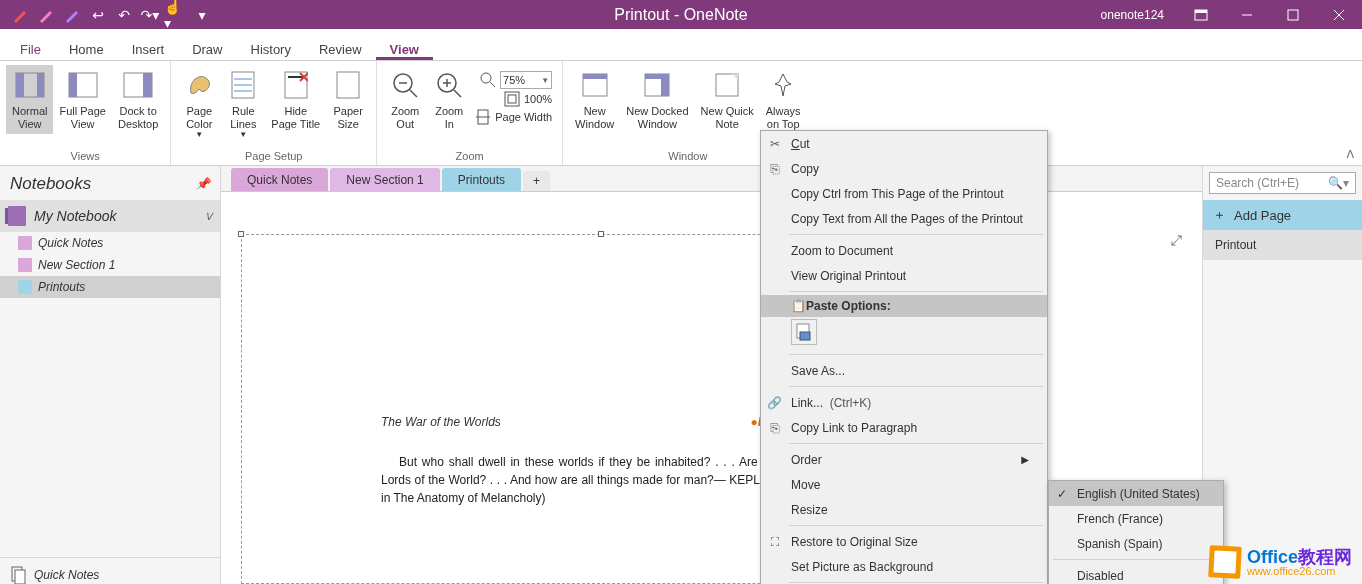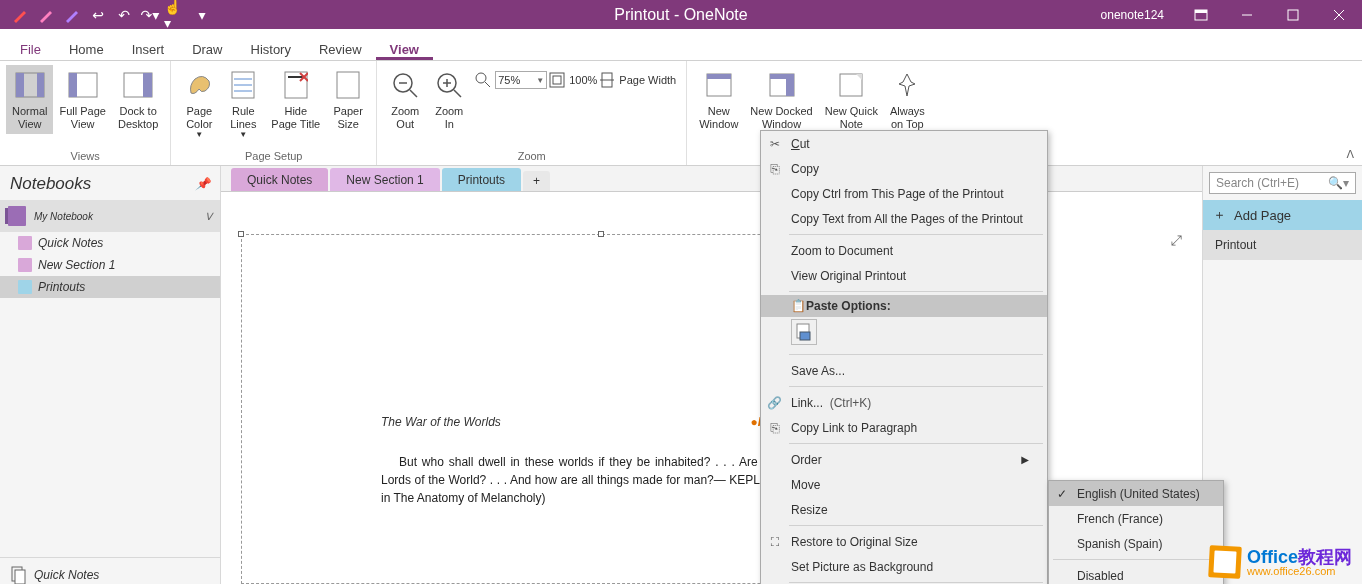--- a/index.html
+++ b/index.html
@@ -23,37 +23,37 @@
   
   .ribbon { height: 105px; background: #fff; border-bottom: 1px solid #d0d0d0; display: flex; position: relative; }
   .rgroup { display: flex; flex-direction: column; border-right: 1px solid #e0e0e0; }
   .rgroup-body { flex: 1; display: flex; align-items: flex-start; padding: 4px 6px 0; }
   .rgroup-label { text-align: center; font-size: 11px; color: #666; padding: 2px 0 3px; }
   .rbtn { display: flex; flex-direction: column; align-items: center; justify-content: flex-start; padding: 4px 6px; text-align: center; font-size: 11px; line-height: 1.15; min-width: 42px; }
   .rbtn.selected { background: #d0d0d0; }
   .rbtn .ico { width: 32px; height: 32px; margin-bottom: 4px; display: flex; align-items: center; justify-content: center; }
   .collapse-chevron { position: absolute; right: 8px; bottom: 4px; font-size: 11px; color: #666; }
   
-  .zoom-extras { display: flex; flex-direction: row; gap: 2px; padding: 6px 4px; font-size: 11px; }
+  .zoom-extras { display: flex; flex-direction: column; gap: 2px; padding: 6px 4px; font-size: 11px; align-items: flex-end; }
   .zoom-row { display: flex; align-items: center; gap: 4px; }
   .zoom-select { width: 52px; height: 18px; border: 1px solid #aaa; font-size: 11px; padding: 0 2px; display:flex; align-items:center; justify-content:space-between;}
   .zoom-ico { width: 16px; height: 16px; display: flex; }
   
   
   .main { display: flex; height: calc(584px - 29px - 24px - 105px); position: relative; }
   
   
   .sidebar { width: 221px; background: #f5f5f5; border-right: 1px solid #d8d8d8; display: flex; flex-direction: column; font-style: italic; }
   .nb-header { display: flex; align-items: center; padding: 8px 10px 6px; }
   .nb-title { font-size: 17px; color: #333; flex: 1; }
   .pin { font-size: 12px; color: #666; }
   .nb-current { background: #e0e0e0; display: flex; align-items: center; padding: 6px 8px; gap: 8px; }
   .nb-icon { width: 18px; height: 20px; background: #9b6db5; border-radius: 1px; position: relative; }
   .nb-icon::before { content:""; position:absolute; left:-3px; top:2px; bottom:2px; width:3px; background:#7b5595;}
-  .nb-name { font-size: 10px; flex: 1; }
+  .nb-name { font-size: 14px; flex: 1; }
   .nb-chev { color: #666; font-size: 10px; }
   .section-list { flex: 1; }
   .section-item { display: flex; align-items: center; padding: 4px 8px 4px 18px; gap: 6px; font-size: 12px; }
   .section-item.active { background: #d0d0d0; }
   .sec-ico { width: 14px; height: 14px; border-radius: 1px; }
   .qn-footer { border-top: 1px solid #d8d8d8; padding: 8px 10px; display: flex; align-items: center; gap: 8px; font-size: 12px; }
   
   
   .canvas-wrap { flex: 1; display: flex; flex-direction: column; background: #fff; position: relative; }
   .section-tabs { height: 26px; background: #f3f3f3; display: flex; align-items: flex-end; padding-left: 10px; gap: 0; border-bottom: 1px solid #ccc;}

